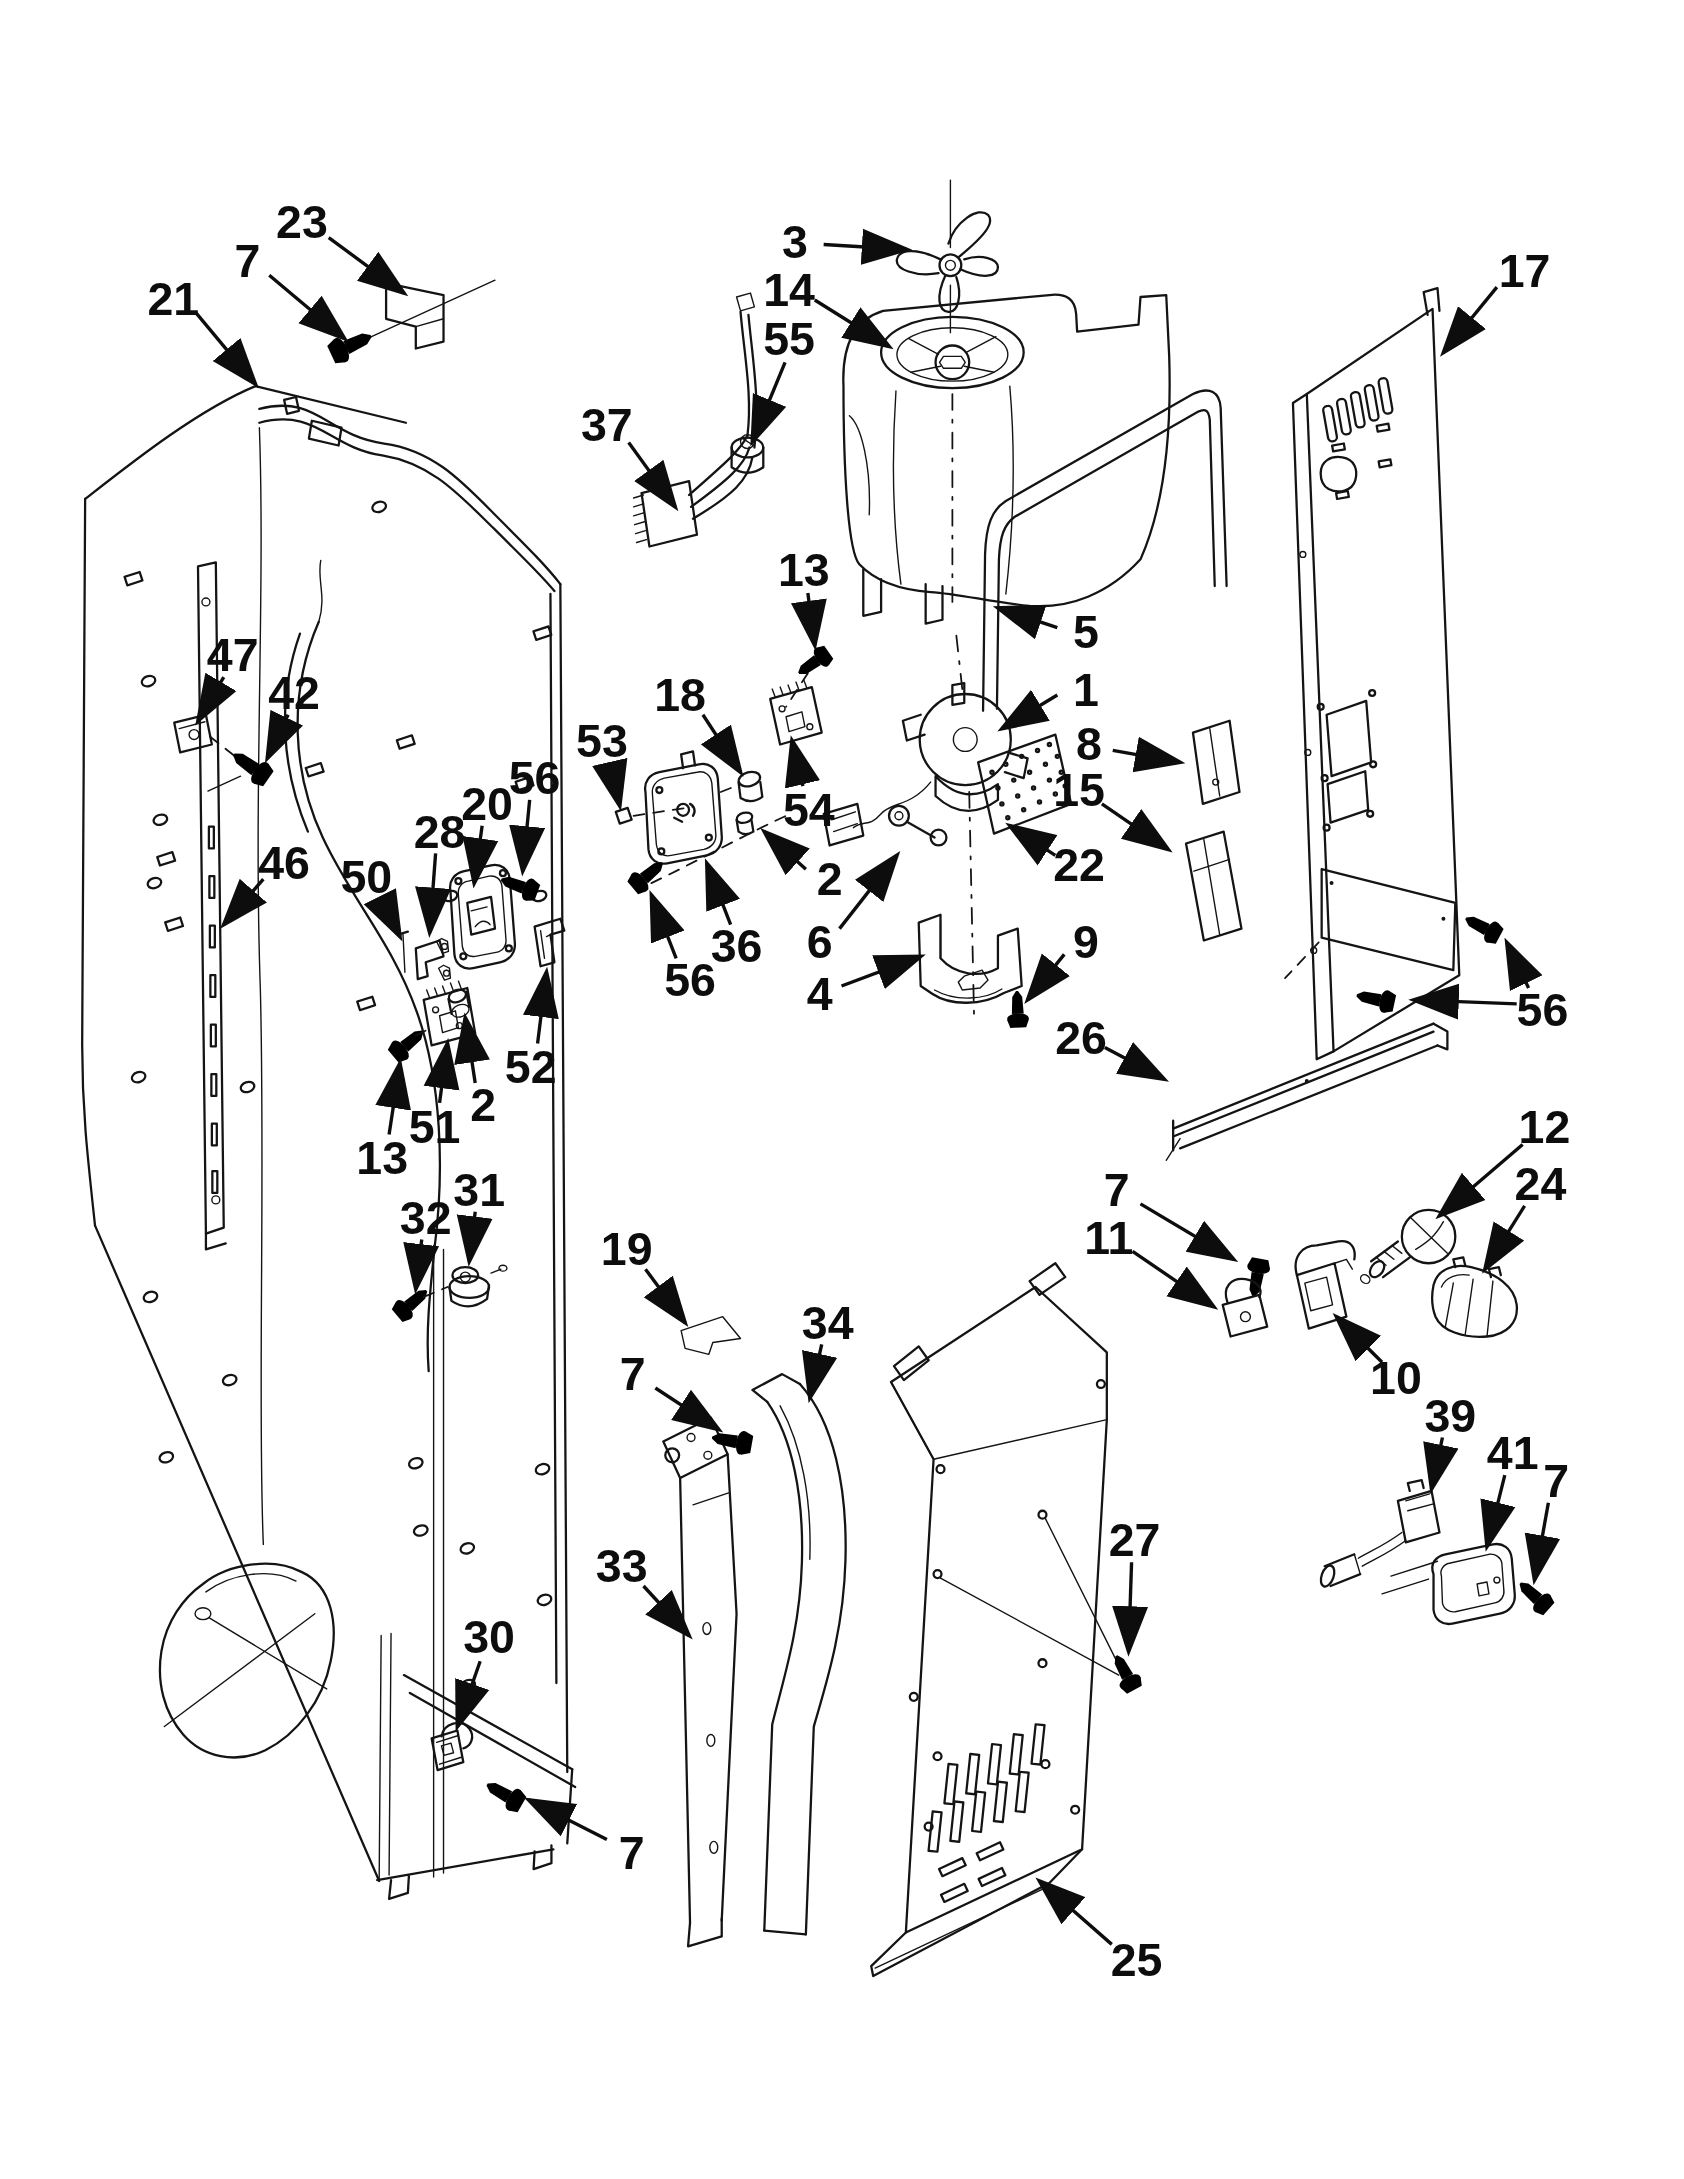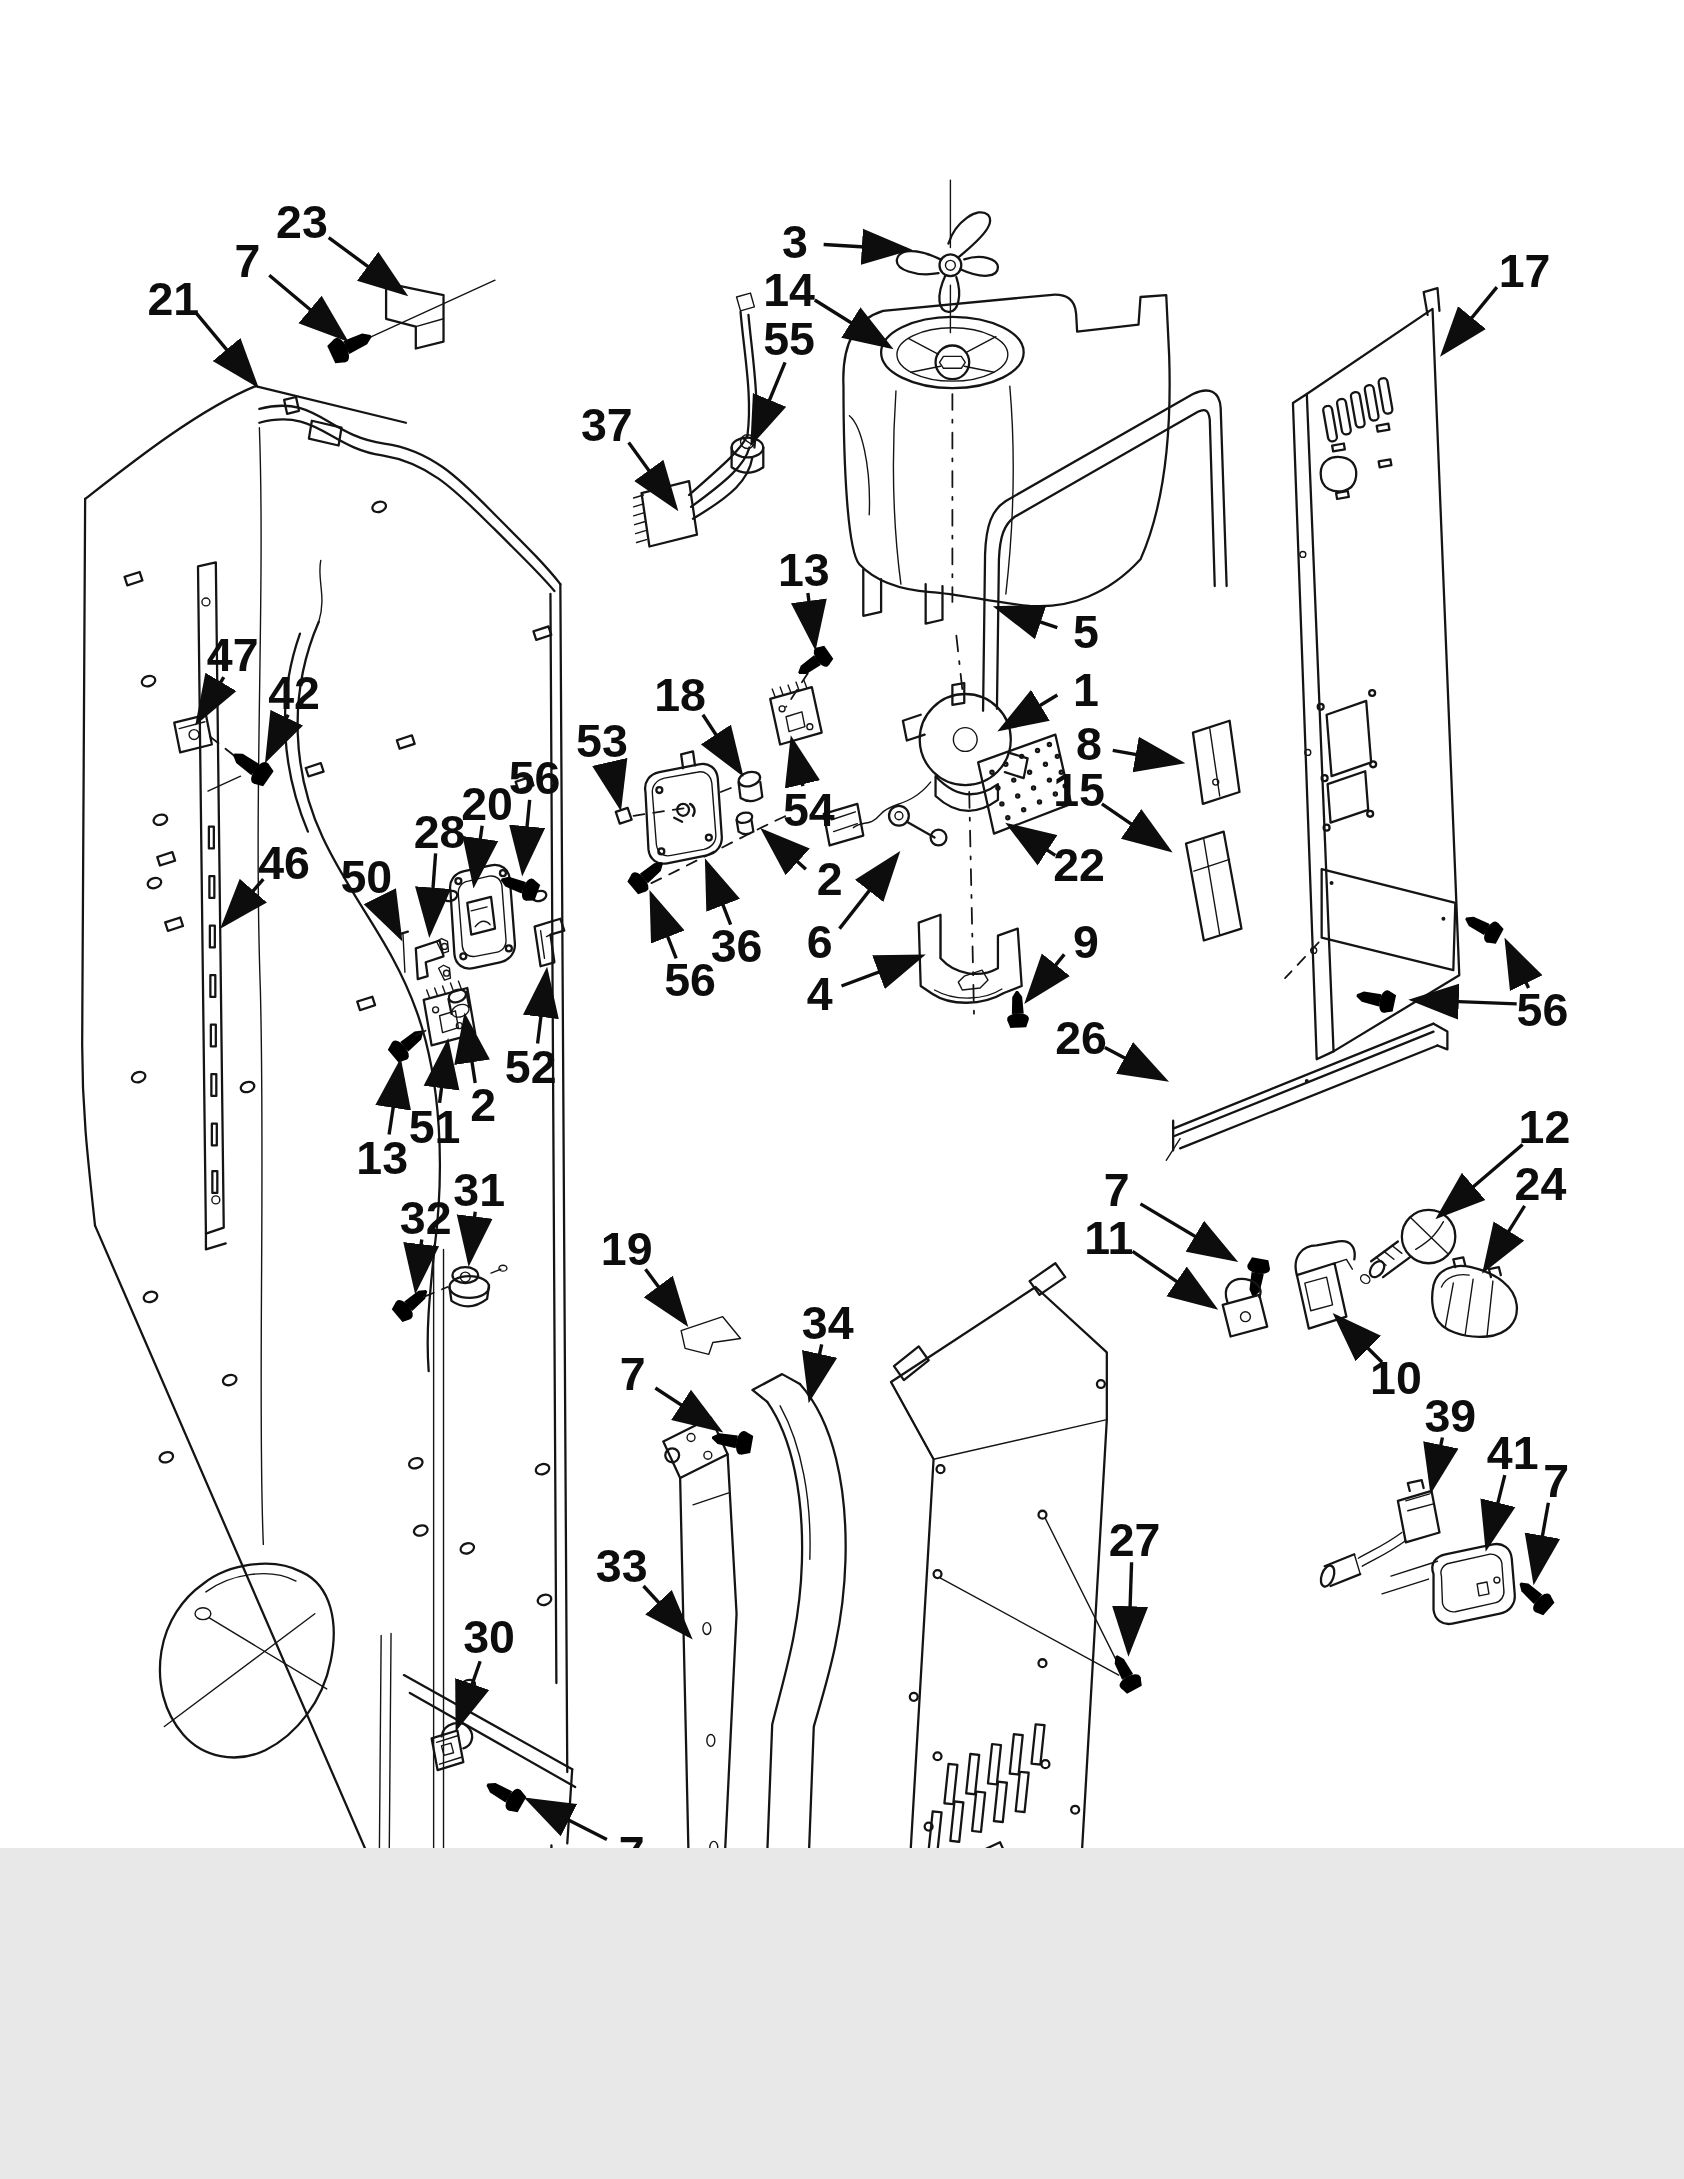--- a/index.html
+++ b/index.html
@@ -1,16 +1,16 @@
 <!DOCTYPE html>
 <html><head>
 <meta charset="utf-8">
 <style>
   html,body{margin:0;padding:0;background:#e8e8e8;}
-  .stage{width:1684px;height:1848px;background:#ffffff;position:relative;margin:0 auto;
+  .stage{width:1684px;height:2179px;background:#ffffff;position:relative;margin:0 auto;
          font-family:"Liberation Sans", sans-serif;}
   svg{display:block;width:1684px;height:2179px;}
   
   .art path,.art line,.art rect,.art circle,.art ellipse,.art polygon{
       stroke:#141414;fill:none;stroke-width:2.3;stroke-linecap:round;stroke-linejoin:round;}
   .art .thin{stroke-width:1.4;}
   .art .dash{stroke-dasharray:11 9;stroke-width:1.8;}
   .art .axis{stroke-dasharray:16 10 3 10;stroke-width:1.8;}
   .art .dot{fill:#141414;stroke:none;}
   .callouts text{font-family:"Liberation Sans", sans-serif;font-weight:bold;font-size:47px;

